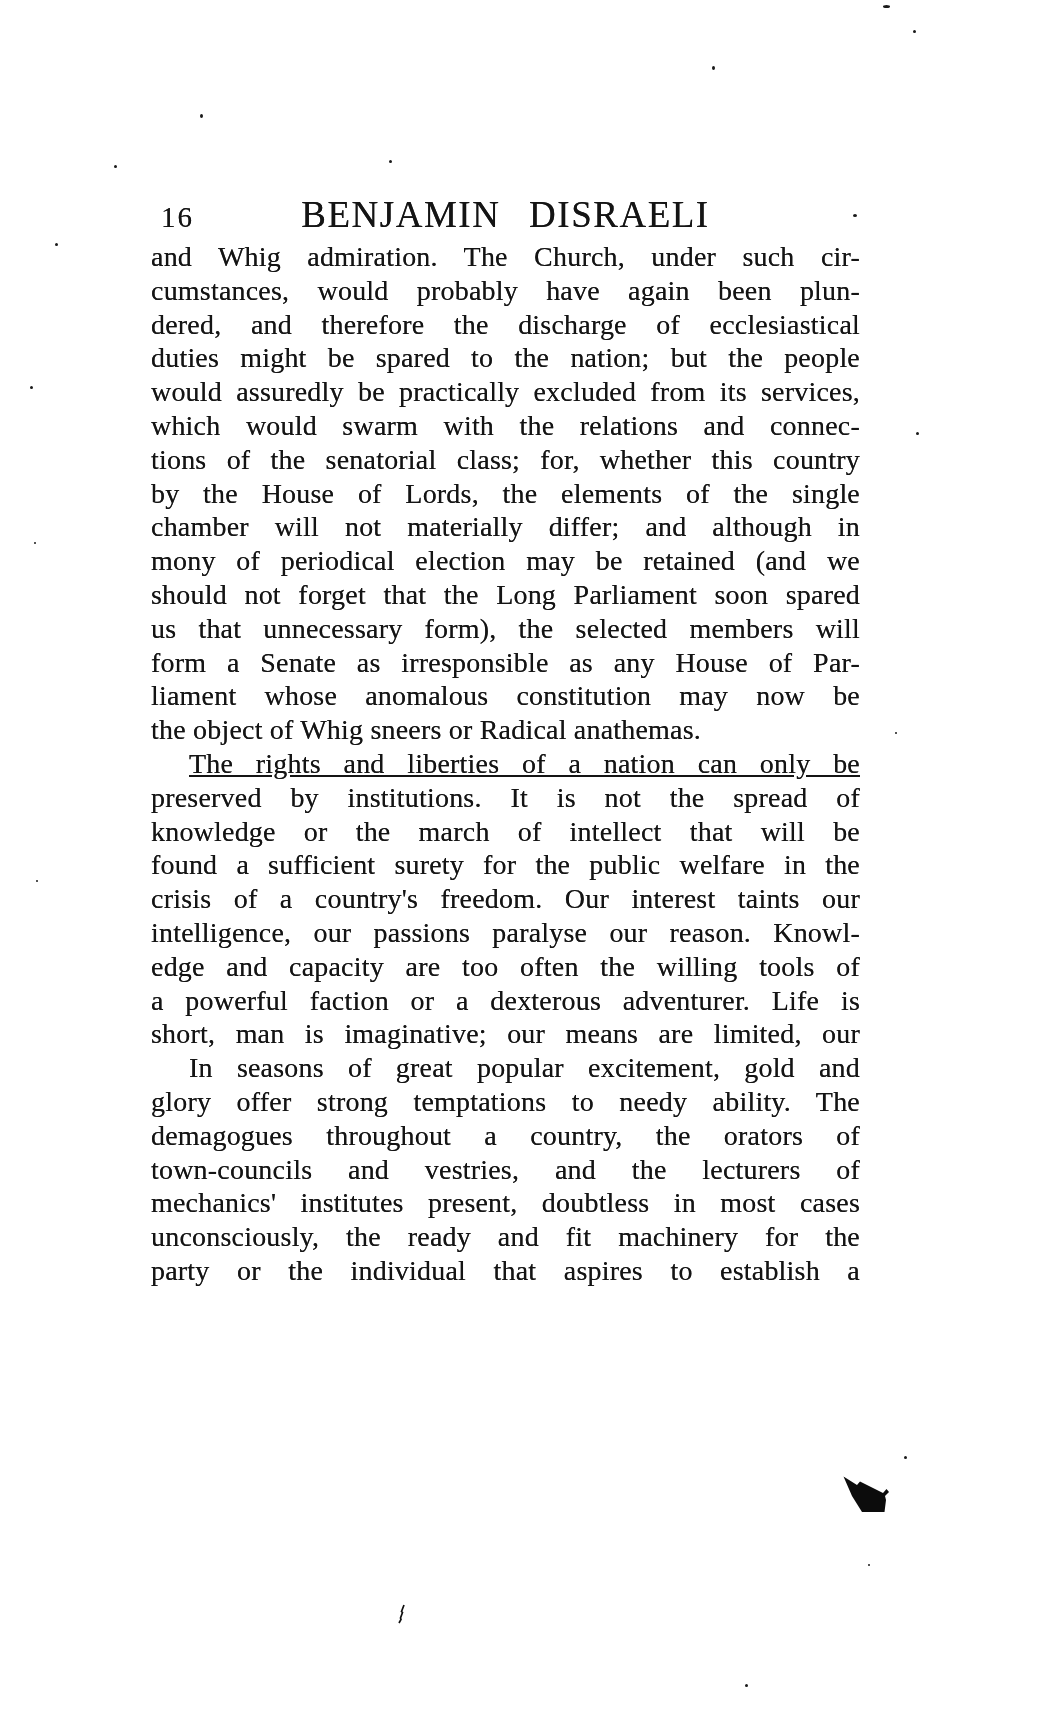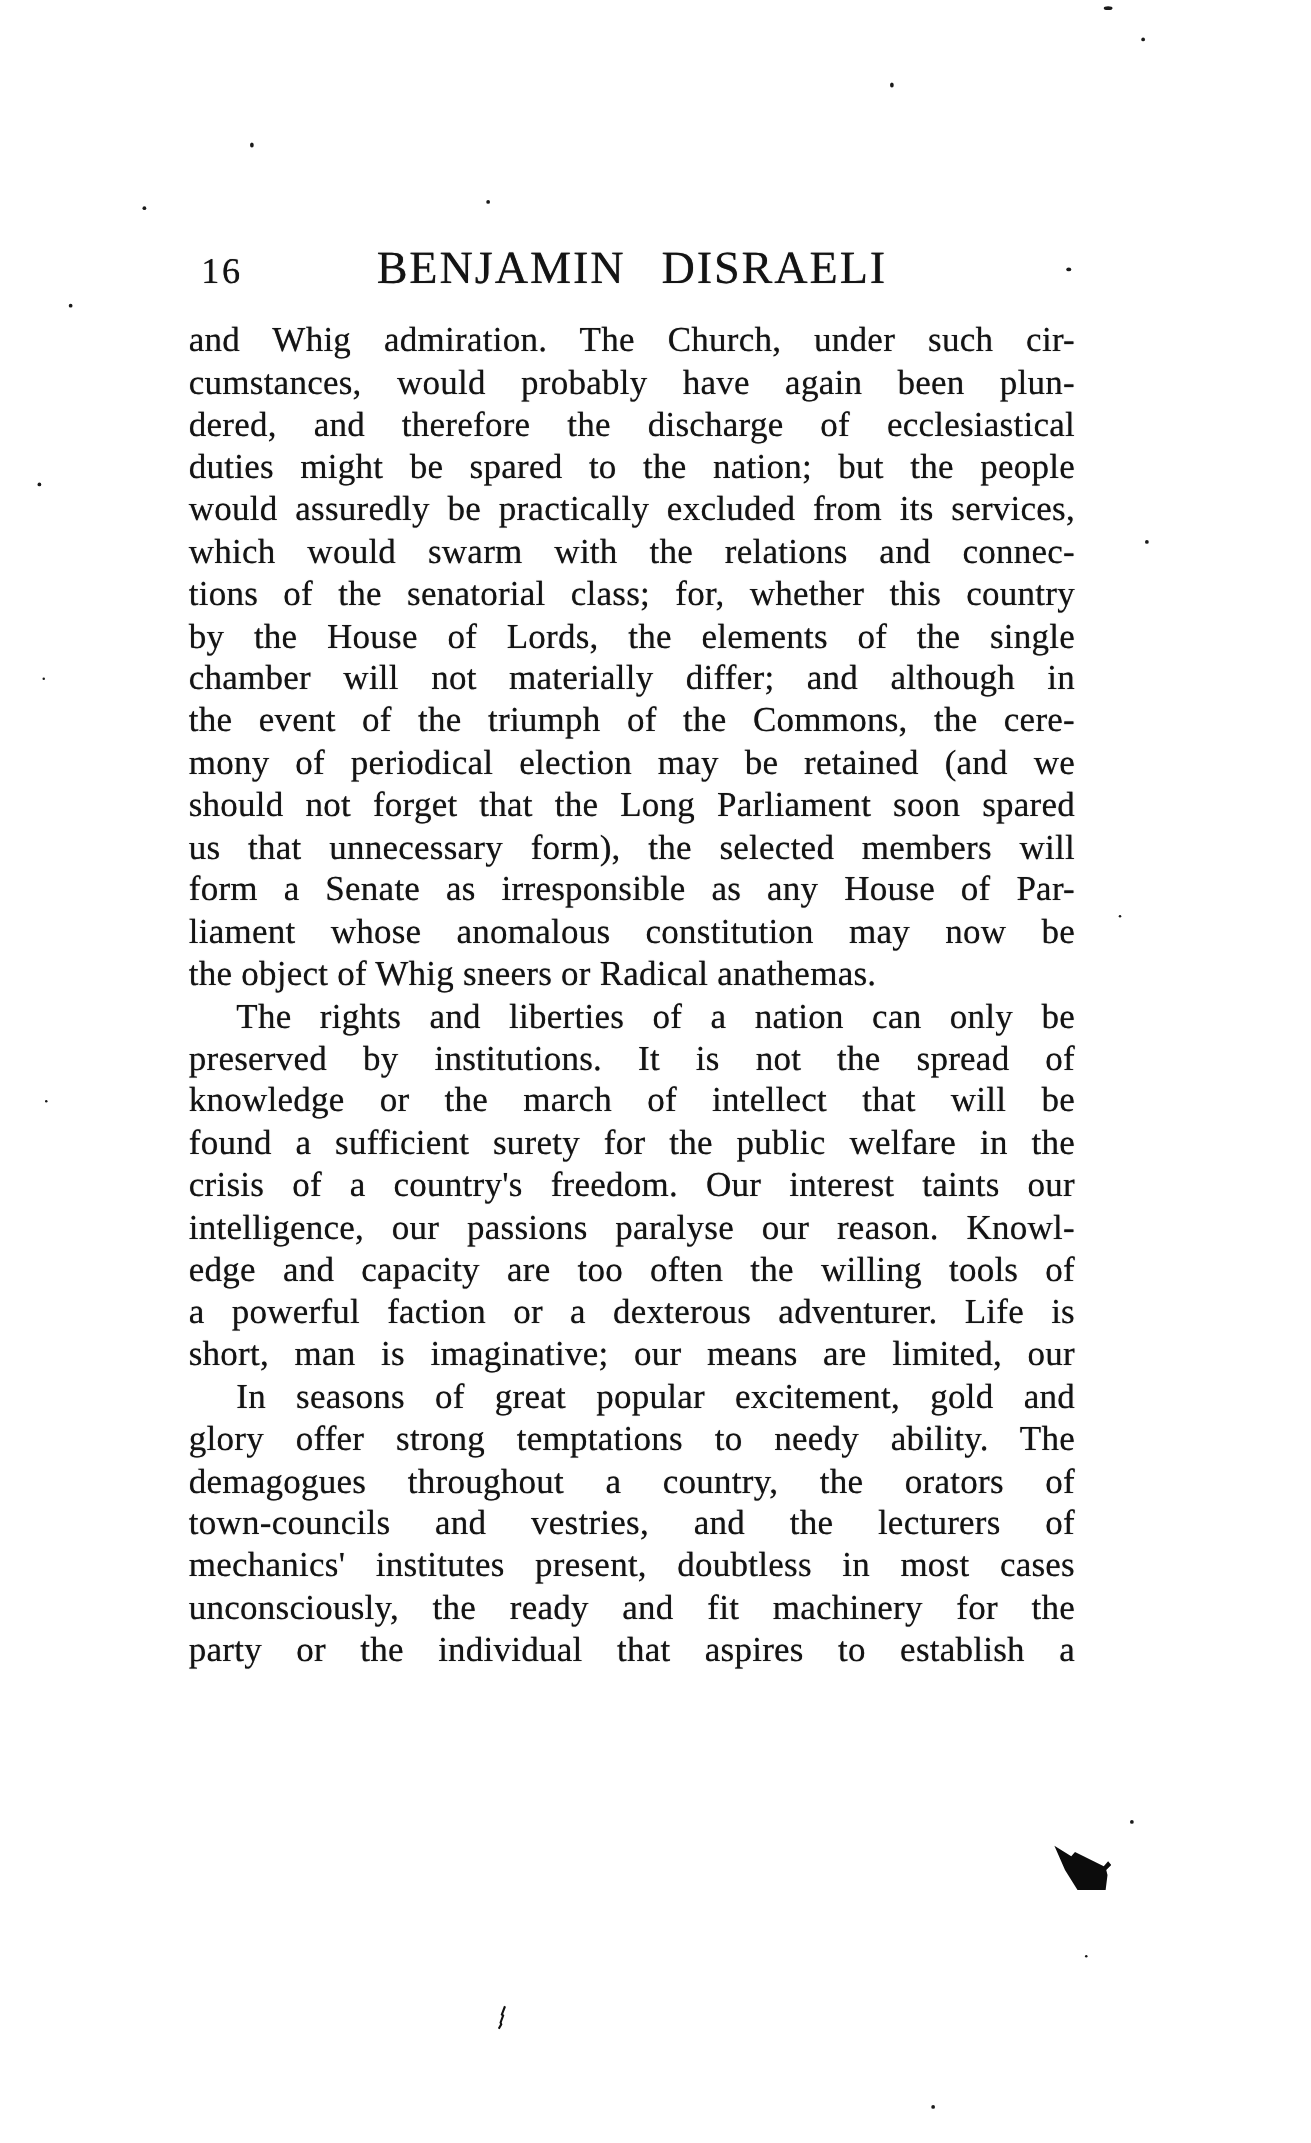--- a/index.html
+++ b/index.html
@@ -32,21 +32,21 @@
     display: block;
     text-align: center;
     font-size: 37px;
     line-height: 38px;
     letter-spacing: 1.5px;
     word-spacing: 18px;
   }
   .bodytext {
     position: absolute;
     left: 151px;
-    top: 256px;
+    top: 240px;
     width: 709px;
     font-size: 28px;
     line-height: 33.8px;
     letter-spacing: 0.2px;
     text-shadow: 0 0 0.6px rgba(0,0,0,0.7);
   }
   .line {
     white-space: nowrap;
     height: 33.8px;
   }
@@ -72,28 +72,27 @@
   <div class="bodytext">
       <div class="line"><span style="word-spacing: 19.1629px;">and Whig admiration. The Church, under such cir-</span></div>
       <div class="line"><span style="word-spacing: 21.0573px;">cumstances, would probably have again been plun-</span></div>
       <div class="line"><span style="word-spacing: 22.3255px;">dered, and therefore the discharge of ecclesiastical</span></div>
       <div class="line"><span style="word-spacing: 13.9444px;">duties might be spared to the nation; but the people</span></div>
       <div class="line"><span style="word-spacing: 6.99107px;">would assuredly be practically excluded from its services,</span></div>
       <div class="line"><span style="word-spacing: 18.2679px;">which would swarm with the relations and connec-</span></div>
       <div class="line"><span style="word-spacing: 13.0078px;">tions of the senatorial class; for, whether this country</span></div>
       <div class="line"><span style="word-spacing: 16.5174px;">by the House of Lords, the elements of the single</span></div>
       <div class="line"><span style="word-spacing: 18.7031px;">chamber will not materially differ; and although in</span></div>
-      <div class="line"><span style="word-spacing: 13.9062px;">the event of the triumph of the Commons, the cere-</span></div>
       <div class="line"><span style="word-spacing: 13.4902px;">mony of periodical election may be retained (and we</span></div>
       <div class="line"><span style="word-spacing: 10.3535px;">should not forget that the Long Parliament soon spared</span></div>
       <div class="line"><span style="word-spacing: 14.9375px;">us that unnecessary form), the selected members will</span></div>
       <div class="line"><span style="word-spacing: 13.5156px;">form a Senate as irresponsible as any House of Par-</span></div>
       <div class="line"><span style="word-spacing: 20.9479px;">liament whose anomalous constitution may now be</span></div>
       <div class="line"><span>the object of Whig sneers or Radical anathemas.</span></div>
-      <div class="line" style="padding-left: 38px;"><span style="word-spacing: 15.5174px;">The rights and liberties of a nation can only be</span></div>
+      <div class="line" style="padding-left: 38px;"><span style="word-spacing: 15.5174px; text-decoration: underline;">The rights and liberties of a nation can only be</span></div>
       <div class="line"><span style="word-spacing: 21.5664px;">preserved by institutions. It is not the spread of</span></div>
       <div class="line"><span style="word-spacing: 20.9453px;">knowledge or the march of intellect that will be</span></div>
       <div class="line"><span style="word-spacing: 11.8698px;">found a sufficient surety for the public welfare in the</span></div>
       <div class="line"><span style="word-spacing: 15.2051px;">crisis of a country's freedom. Our interest taints our</span></div>
       <div class="line"><span style="word-spacing: 15.0234px;">intelligence, our passions paralyse our reason. Knowl-</span></div>
       <div class="line"><span style="word-spacing: 14.4688px;">edge and capacity are too often the willing tools of</span></div>
       <div class="line"><span style="word-spacing: 14.5078px;">a powerful faction or a dexterous adventurer. Life is</span></div>
       <div class="line"><span style="word-spacing: 13.2324px;">short, man is imaginative; our means are limited, our</span></div>
       <div class="line" style="padding-left: 38px;"><span style="word-spacing: 16.9531px;">In seasons of great popular excitement, gold and</span></div>
       <div class="line"><span style="word-spacing: 18.2232px;">glory offer strong temptations to needy ability. The</span></div>

